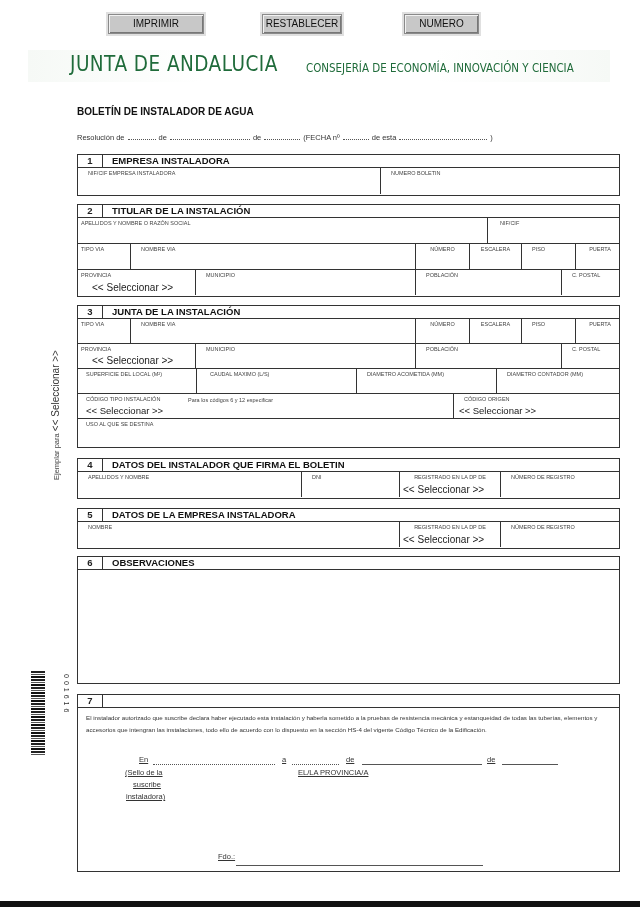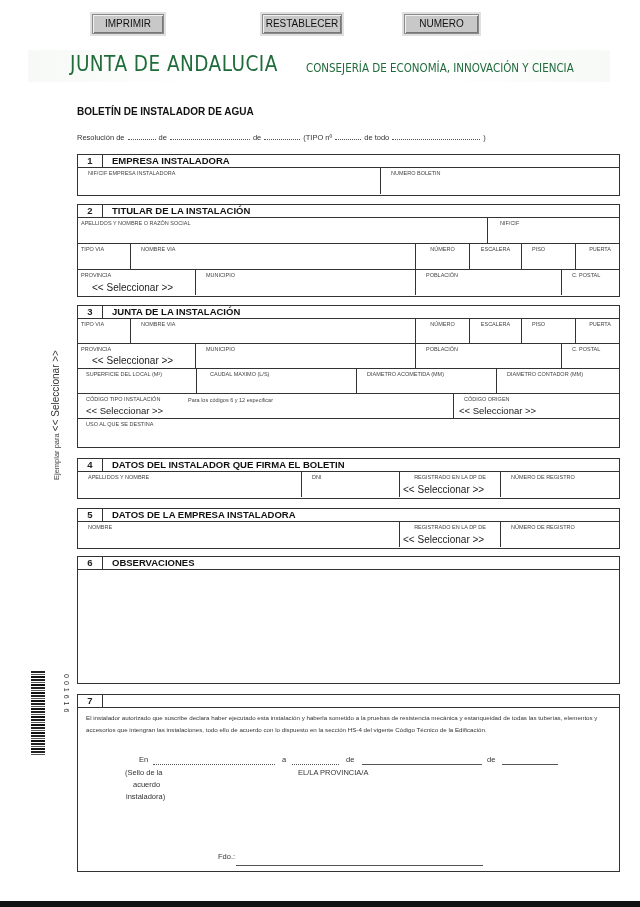--- a/index.html
+++ b/index.html
@@ -5,21 +5,21 @@
   * { box-sizing: border-box; margin: 0; padding: 0; }
   html, body { width: 640px; height: 907px; background: #ffffff; overflow: hidden; }
   body { position: relative; font-family: "Liberation Sans", sans-serif; color: #222; }
 
   .topbtn {
     position: absolute; top: 14px; height: 20px;
     background: #c8c8c8; border: 1px solid #8a8a8a;
     box-shadow: inset 1px 1px 0 #f2f2f2, inset -1px -1px 0 #777, 0 0 0 2px #e0e0e0;
     font-size: 10px; color: #111; text-align: center; line-height: 18px; cursor: pointer;
   }
-  #btn-print { left: 92px; width: 72px; }
+  #btn-print { left: 108px; width: 96px; }
   #btn-reset { left: 262px; width: 80px; }
   #btn-exit  { left: 404px; width: 75px; }
 
   .logo-band { position: absolute; top: 50px; left: 28px; width: 582px; height: 32px;
     background: linear-gradient(90deg, #f6f9f6, #ffffff 30%, #ffffff 70%, #f6f9f6); }
   .logo-main { position: absolute; top: 52px; left: 70px; font-family: "DejaVu Sans", sans-serif;
     font-size: 21px; color: #1f6b3a; letter-spacing: 0.5px; font-weight: normal; transform: scaleX(0.88); transform-origin: left; }
   .logo-sub { position: absolute; top: 61px; left: 306px; font-family: "DejaVu Sans", sans-serif;
     font-size: 12px; color: #1f6b3a; transform: scaleX(0.86); transform-origin: left; white-space: nowrap; }
 
@@ -48,40 +48,40 @@
     font-size: 7.5px; color: #444; white-space: nowrap; }
   .side-text .big { font-size: 10px; color: #333; }
 
   .barcode { position: absolute; left: 31px; top: 671px; width: 14px; height: 84px;
     background: repeating-linear-gradient(180deg, #222 0 2px, #fff 2px 3px, #555 3px 4px, #fff 4px 5px, #111 5px 7px, #fff 7px 8px); }
   .barcode-digits { position: absolute; left: 70px; top: 674px; transform: rotate(90deg); transform-origin: left top;
     font-size: 7px; color: #333; letter-spacing: 3px; white-space: nowrap; }
 
   .decl-text { font-size: 6.2px; color: #333; line-height: 12px; padding: 4px 6px 0 8px; }
   .sig-area { position: relative; height: 135px; font-size: 7.5px; color: #333; }
-  .sig-area span { position: absolute; white-space: nowrap; }
+  .sig-area span { position: absolute; white-space: nowrap; text-decoration: underline; }
   .line { display: inline-block; border-bottom: 1px dotted #555; }
   .line-solid { display: inline-block; border-bottom: 1px solid #555; }
 
   .bottom-bar { position: absolute; left: 0; top: 901px; width: 640px; height: 6px; background: #111; }
 </style>
 </head>
 <body>
 
 <div class="topbtn" id="btn-print">IMPRIMIR</div>
 <div class="topbtn" id="btn-reset">RESTABLECER</div>
 <div class="topbtn" id="btn-exit">NUMERO</div>
 
 <div class="logo-band"></div>
 <div class="logo-main">JUNTA DE ANDALUCIA</div>
 <div class="logo-sub">CONSEJERÍA DE ECONOMÍA, INNOVACIÓN Y CIENCIA</div>
 
 <div class="doc-title">BOLETÍN DE INSTALADOR DE AGUA</div>
 <div class="resol">
-  <span>Resolución de</span><span class="dots" style="width:28px"></span><span>de</span><span class="dots" style="width:80px"></span><span>de</span><span class="dots" style="width:36px"></span><span>(TIPO nº</span><span class="dots" style="width:26px"></span><span>de todo</span><span class="dots" style="width:88px"></span><span>)</span>
+  <span>Resolución de</span><span class="dots" style="width:28px"></span><span>de</span><span class="dots" style="width:80px"></span><span>de</span><span class="dots" style="width:36px"></span><span>(FECHA nº</span><span class="dots" style="width:26px"></span><span>de esta</span><span class="dots" style="width:88px"></span><span>)</span>
 </div>
 
 <div class="side-text">
   <span>Ejemplar para</span>
   <span class="big">&lt;&lt; Seleccionar &gt;&gt;</span>
 </div>
 
 <div class="barcode"></div>
 <div class="barcode-digits">001616</div>
 
@@ -279,21 +279,21 @@
   <div class="sig-area">
     <span style="left:61px; top:19px;">En</span>
     <span class="line" style="left:75px; top:21px; width:122px; height:8px;"></span>
     <span style="left:204px; top:19px;">a</span>
     <span class="line" style="left:214px; top:21px; width:47px; height:8px;"></span>
     <span style="left:268px; top:19px;">de</span>
     <span class="line-solid" style="left:284px; top:21px; width:120px; height:8px;"></span>
     <span style="left:409px; top:19px;">de</span>
     <span class="line-solid" style="left:424px; top:21px; width:56px; height:8px;"></span>
     <span style="left:47px; top:32px;">(Sello de la</span>
-    <span style="left:55px; top:44px;">acuerdo</span>
+    <span style="left:55px; top:44px;">suscribe</span>
     <span style="left:48px; top:56px;">instaladora)</span>
     <span style="left:220px; top:32px;">EL/LA PROVINCIA/A</span>
     <span style="left:140px; top:116px;">Fdo.:</span>
     <span class="line-solid" style="left:158px; top:123px; width:247px; height:7px;"></span>
   </div>
 </div>
 
 <div class="bottom-bar"></div>
 
 </body></html>

